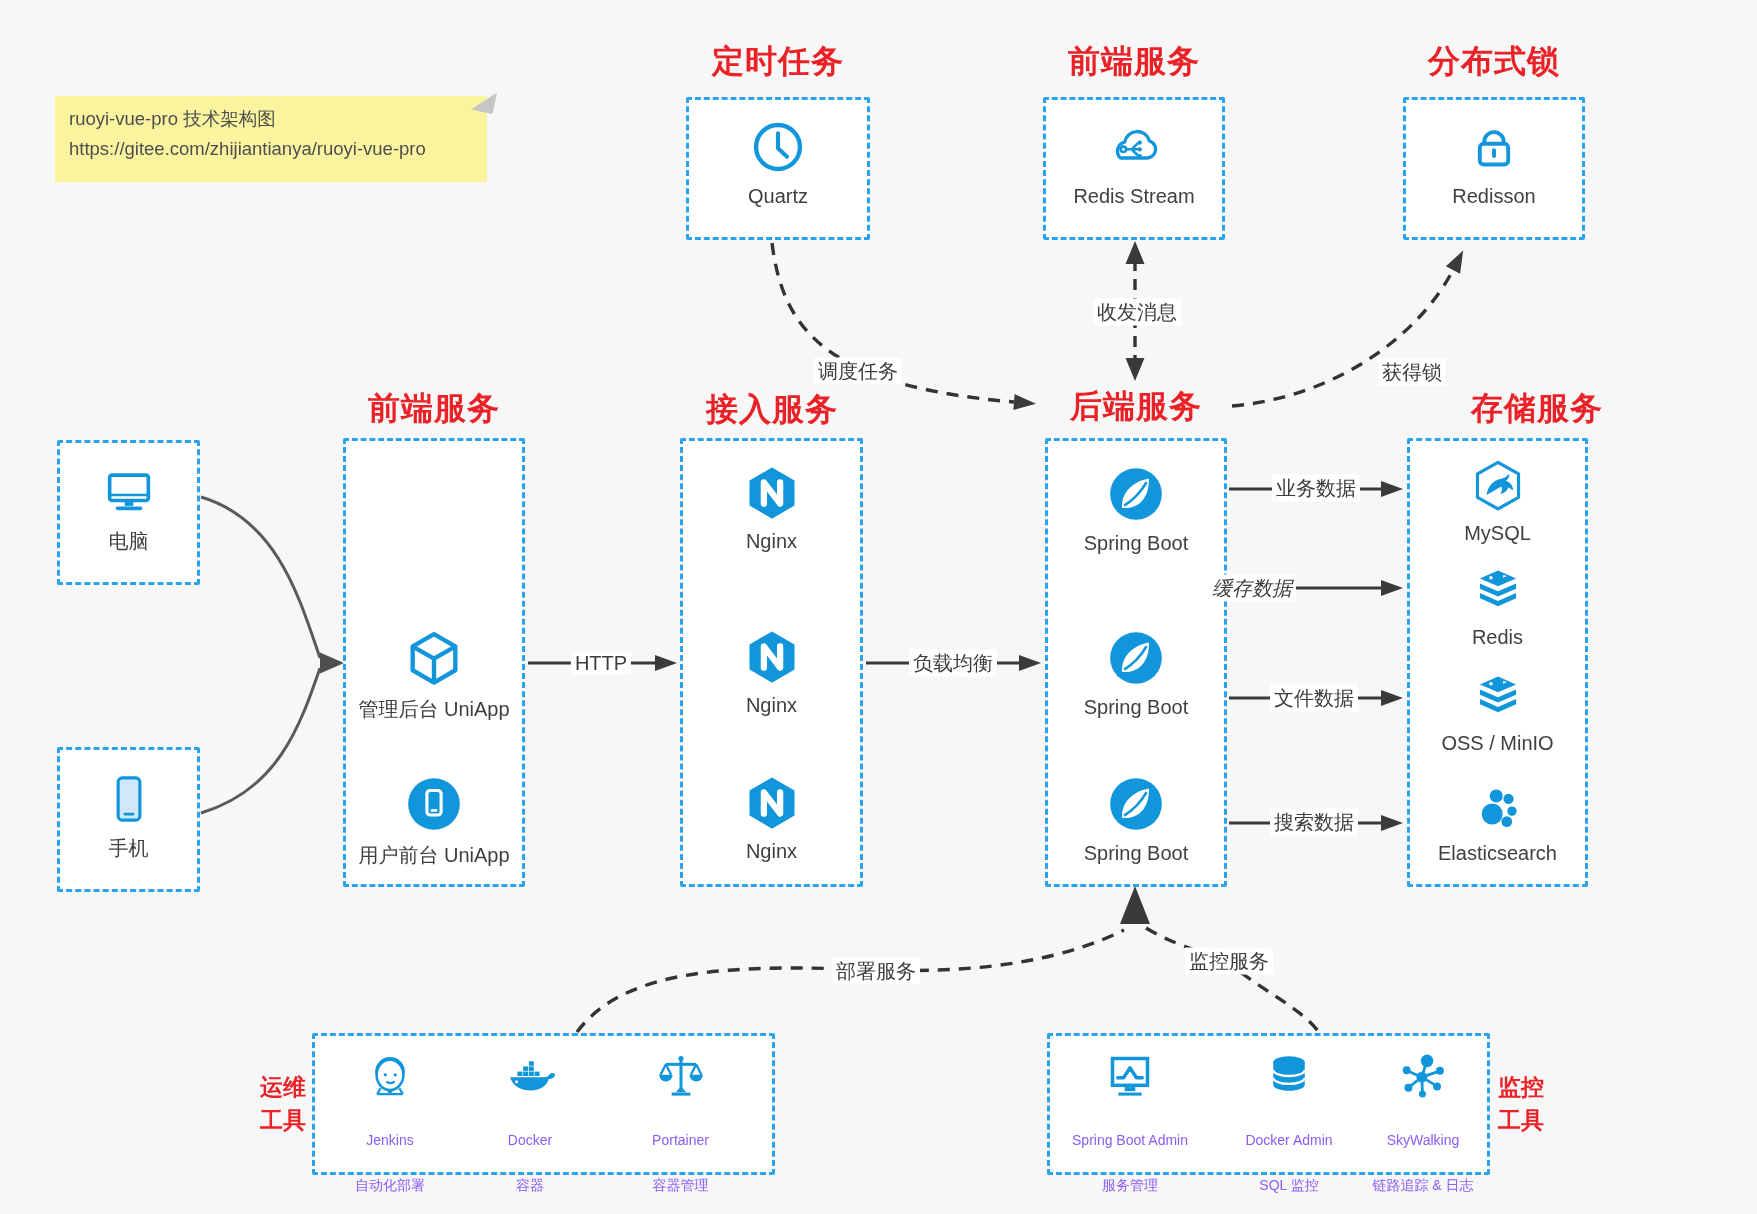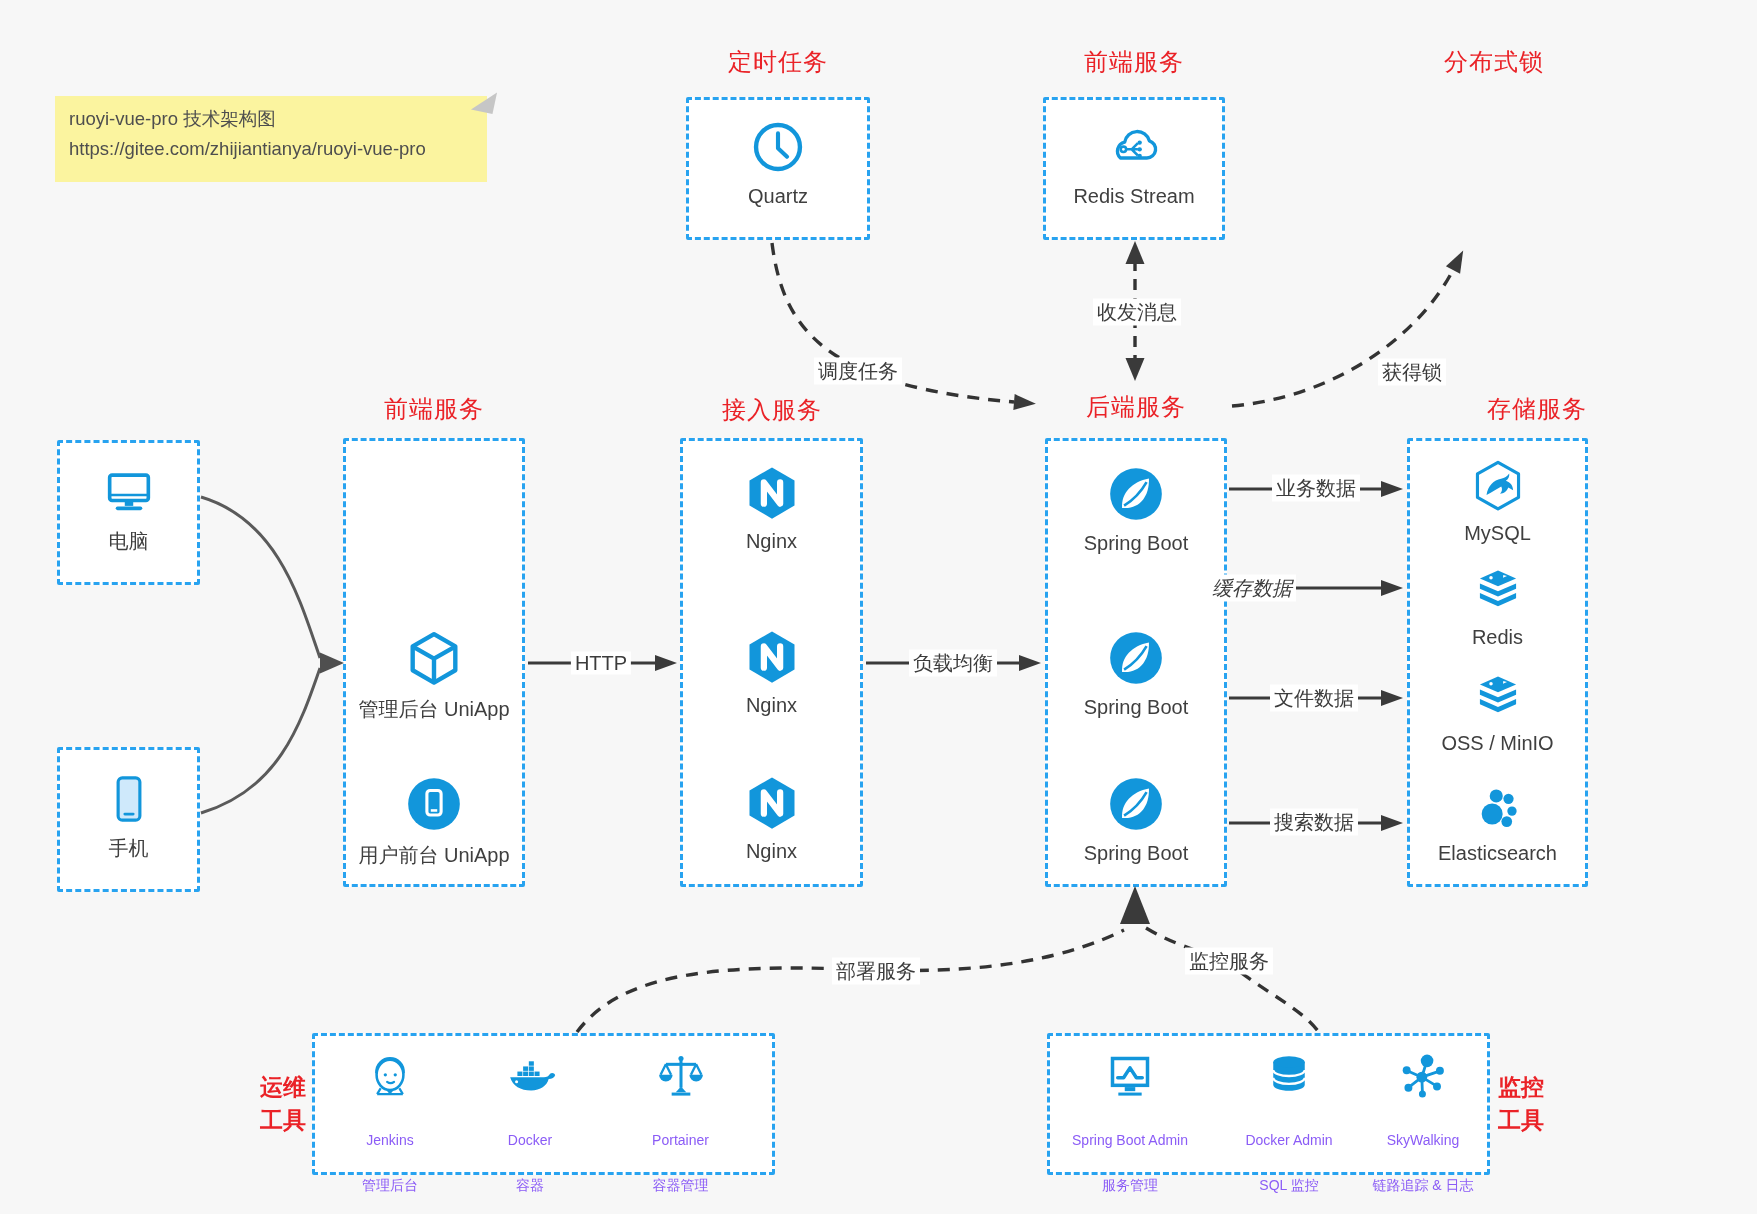--- a/index.html
+++ b/index.html
@@ -1,20 +1,20 @@
 <!DOCTYPE html>
 <html><head>
 <meta charset="utf-8">
 <style>
   html,body{margin:0;padding:0;background:#e9e9e9;}
   .canvas{position:relative;width:1757px;height:1214px;background:#f7f7f7;overflow:hidden;
           font-family:"Liberation Sans", sans-serif;}
   .box{position:absolute;background:#fff;border:3px dashed #28a3f0;box-sizing:border-box;border-radius:2px;}
-  .gtitle{position:absolute;transform:translate(-50%,-50%);color:#ea2227;font-weight:normal;
-          font-size:24px;white-space:nowrap;letter-spacing:1px;}
+  .gtitle{position:absolute;transform:translate(-50%,-50%);color:#ea2227;font-weight:bold;
+          font-size:32px;white-space:nowrap;letter-spacing:1px;}
   .side-title{position:absolute;transform:translate(-50%,-50%);color:#ea2227;font-weight:bold;
           font-size:23px;text-align:center;line-height:1.45;white-space:nowrap;}
   .v-item{position:absolute;left:0;right:0;display:flex;flex-direction:column;align-items:center;gap:7px;}
   .b-item{position:absolute;display:flex;flex-direction:column;align-items:center;gap:4px;text-align:center;}
   .lbl{font-size:20px;color:#3f3f3f;white-space:nowrap;}
   .lbl2{font-size:14px;color:#8b5cf6;white-space:nowrap;line-height:1.3;margin-top:23px;}
   .ic{display:block;line-height:0;}
   .ic svg{display:block;}
   .edge-label{position:absolute;transform:translate(-50%,-50%);background:#fff;padding:0 4px;
           font-size:20px;color:#3c3c3c;white-space:nowrap;}
@@ -64,20 +64,32 @@
           <path d="M18,25.8 h4.2 M22.2,25.8 L27,21 M22.2,25.8 H27 M22.2,25.8 L27,30.6" stroke="#1296db" stroke-width="2"></path>
           <circle cx="28.4" cy="20.6" r="1.7" fill="#1296db"></circle>
           <circle cx="28.4" cy="25.8" r="1.7" fill="#1296db"></circle>
           <circle cx="28.4" cy="31" r="1.7" fill="#1296db"></circle>
         </svg>
         </span>
       <span class="lbl">Redis Stream</span>
     </div>
   </div>
 
+  <div class="box" style="left:1403px;top:97px;width:182px;height:143px;">
+    <div class="v-item" style="top:16px;">
+      <span class="ic">
+        <svg width="62" height="62" viewBox="0 0 48 48" fill="none">
+          <rect x="13" y="21.5" width="22" height="16" rx="3" stroke="#1296db" stroke-width="3"></rect>
+          <path d="M16.5,21.5 v-1.5 a7.5,7.5 0 0 1 15,0 v1.5" stroke="#1296db" stroke-width="3"></path>
+          <path d="M24,26.5 v4.5" stroke="#1296db" stroke-width="3" stroke-linecap="round"></path>
+        </svg>
+        </span>
+      <span class="lbl">Redisson</span>
+    </div>
+  </div>
 
   <div class="box" style="left:57px;top:440px;width:143px;height:145px;">
     <div class="v-item" style="top:20px;">
       <span class="ic">
         <svg width="58" height="58" viewBox="0 0 48 48" fill="none">
           <rect x="8" y="10" width="32" height="21" rx="2" stroke="#1296db" stroke-width="3"></rect>
           <path d="M8,26.5 h32" stroke="#1296db" stroke-width="2"></path>
           <rect x="20.5" y="31" width="7" height="4.5" fill="#1296db"></rect>
           <path d="M14.5,37.5 h19" stroke="#1296db" stroke-width="3" stroke-linecap="round"></path>
         </svg>
@@ -242,21 +254,21 @@
           <ellipse cx="24" cy="23" rx="11.5" ry="13" stroke="#1296db" stroke-width="2.2"></ellipse>
           <path d="M12.5,21.5 c-0.5,-7.5 5.5,-12.5 11.5,-12.5 c6.5,0 12,5 11.5,12.5" stroke="#1296db" stroke-width="2.4"></path>
           <circle cx="20" cy="23" r="1.4" fill="#1296db"></circle>
           <circle cx="28.5" cy="23" r="1.4" fill="#1296db"></circle>
           <path d="M21.5,29 c1.8,1.4 4.2,1.4 6,0" stroke="#1296db" stroke-width="1.8" stroke-linecap="round"></path>
           <path d="M16,34.5 l-3,5 M32,34.5 l3,5 M13,39.5 h22" stroke="#1296db" stroke-width="2"></path>
           <path d="M22,36 l2,2.5 l2,-2.5" stroke="#1296db" stroke-width="1.8"></path>
         </svg>
         </span>
       <span class="lbl2">Jenkins</span>
-      <span class="lbl2">管理后台</span>
+      <span class="lbl2">自动化部署</span>
     </div>
     <div class="b-item" style="left:140px;top:12px;width:150px;">
       <span class="ic">
         <svg width="56" height="56" viewBox="0 0 48 48" fill="none">
           <path d="M7,25 L36,25 C38.2,25 40.2,24 41.2,22 C43,21 45,21.6 45.6,23.2 C45,25.3 42.8,26.6 40,26.6 C38.4,32.4 33,36.4 25,36.4 C16,36.4 9,32.4 7,25 Z" fill="#1296db"></path>
           <rect x="13.2" y="20.2" width="4.3" height="3.8" fill="#1296db"></rect>
           <rect x="18.1" y="20.2" width="4.3" height="3.8" fill="#1296db"></rect>
           <rect x="23" y="20.2" width="4.3" height="3.8" fill="#1296db"></rect>
           <rect x="27.9" y="20.2" width="4.3" height="3.8" fill="#1296db"></rect>
           <rect x="18.1" y="15.8" width="4.3" height="3.8" fill="#1296db"></rect>

